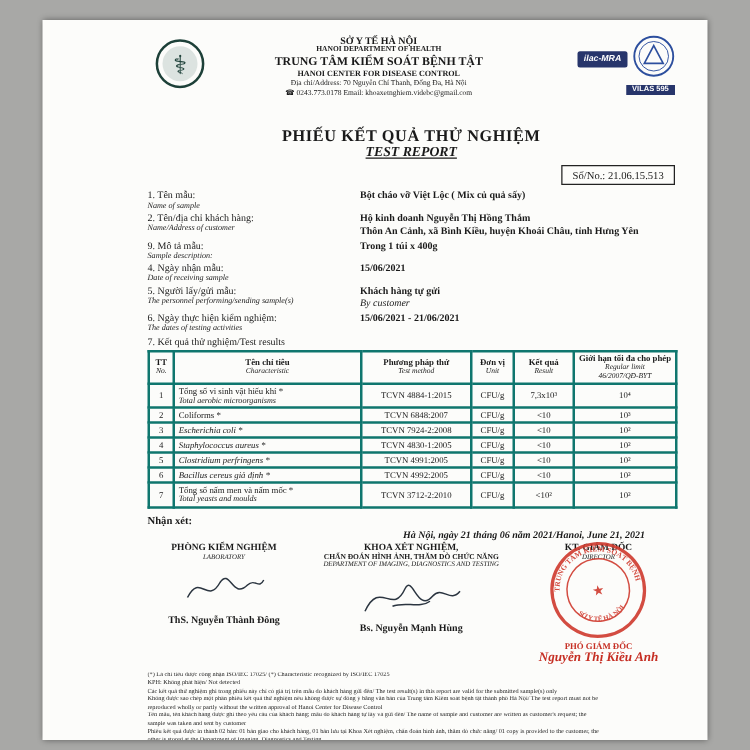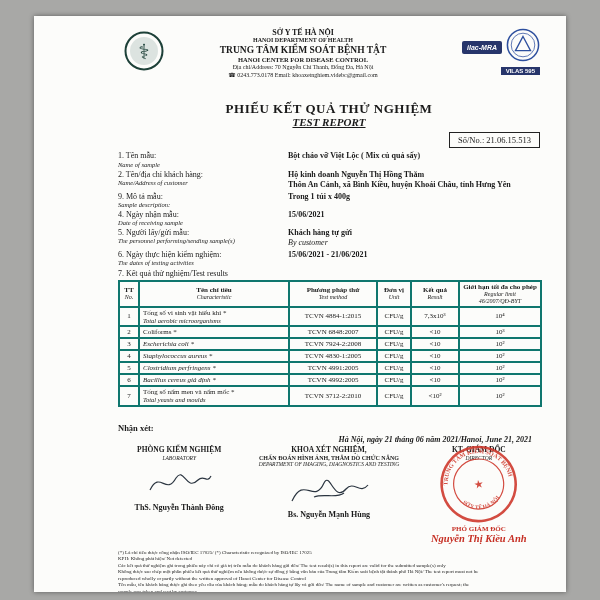--- a/index.html
+++ b/index.html
@@ -43,22 +43,22 @@
   table { width:100%; border-collapse:collapse; table-layout:fixed; margin-top:2px; }
   th,td { border:2px solid #0f766e; padding:1px 2px; font-size:7px; line-height:1.15; vertical-align:middle; }
   th { font-weight:bold; text-align:center; }
   .th-en { display:block; font-weight:normal; font-style:italic; font-size:6px; }
   td.c { text-align:center; }
   td.name { text-align:left; padding-left:3px; }
   .sp-en { display:block; font-style:italic; font-size:6.5px; }
   .ital { font-style:italic; }
 
   
-  .comments { font-size:8.5px; font-weight:bold; margin-top:16px; }
-  .dateline { text-align:right; font-size:8px; font-weight:bold; font-style:italic; margin:2px 8px 1px 0; }
+  .comments { font-size:8.5px; font-weight:bold; margin-top:4px; }
+  .dateline { text-align:right; font-size:8px; font-weight:bold; font-style:italic; margin:2px 24px 1px 0; }
   .sigs { display:flex; margin-top:2px; }
   .sig-col { text-align:center; }
   .sig1 { width:29%; } .sig2 { width:42%; } .sig3 { width:29%; position:relative; }
   .sig-title { font-size:7.5px; font-weight:bold; line-height:1.15; }
   .sig-title2 { font-size:6px; font-weight:bold; line-height:1.15; }
   .sig-en { font-size:5.5px; font-style:italic; line-height:1.15; }
   .sig-svg { display:block; margin:5px auto 0; }
   .sig-name { font-size:8px; font-weight:bold; margin-top:3px; }
   .stamp-wrap { position:absolute; left:50%; top:-2px; transform:translateX(-50%) rotate(-10deg); opacity:.9; }
   .role-red { color:#c62f24; font-weight:bold; font-size:7px; margin-top:64px; }

